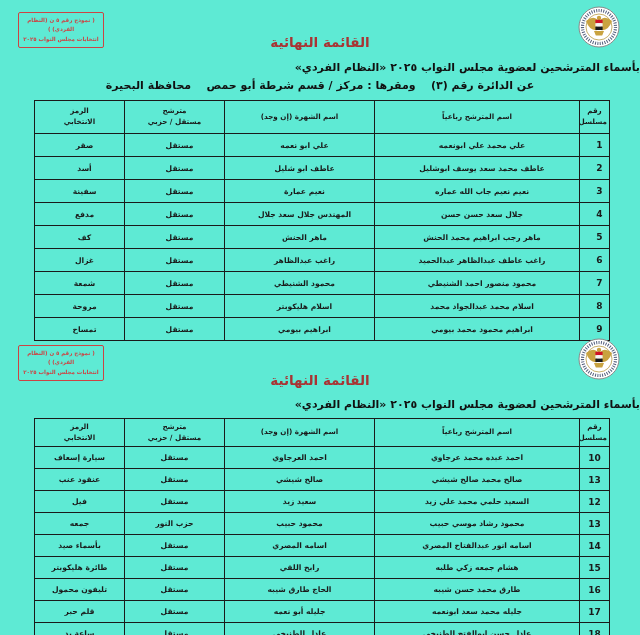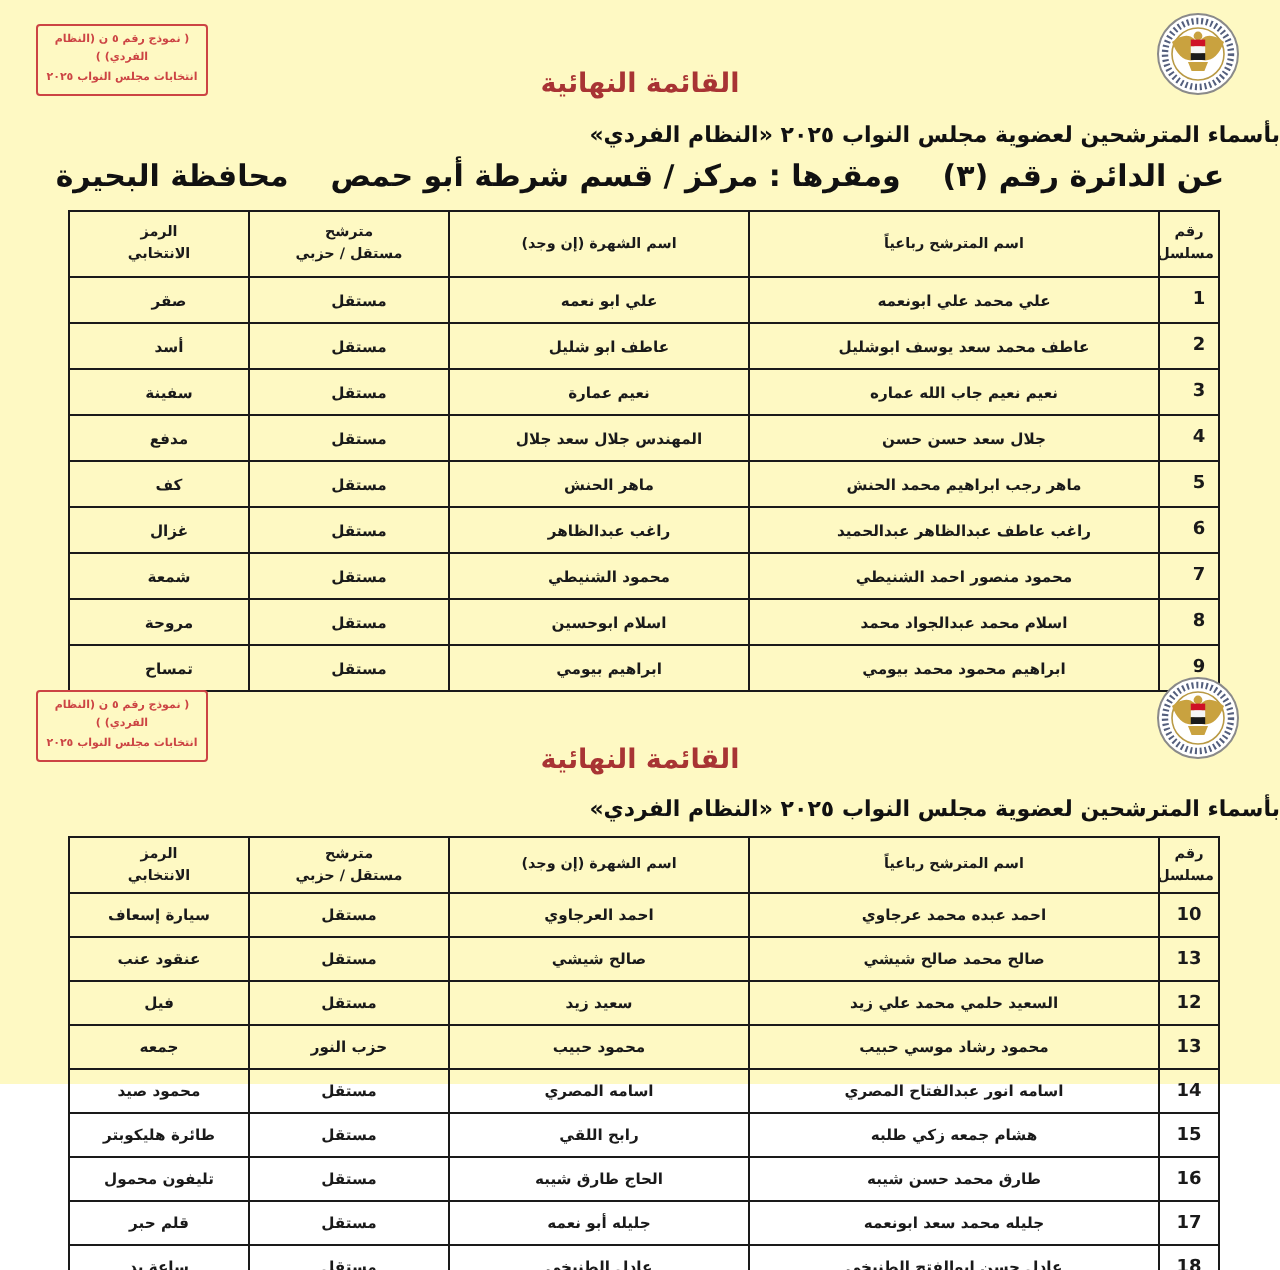--- a/index.html
+++ b/index.html
@@ -2,21 +2,21 @@
 <html lang="ar" dir="rtl"><head>
 <meta charset="utf-8">
 <style>
   html,body{margin:0;padding:0;background:#ffffff;}
   body{
     width:640px;height:635px;overflow:hidden;
     font-family:"DejaVu Sans","Liberation Sans",sans-serif;
     color:#1a1a1a;
     -webkit-font-smoothing:antialiased;
   }
-  .page{position:relative;width:640px;height:542px;background:#fef9c3;}
+  .page{position:relative;width:640px;height:635px;background:#5eead4;}
   .section{position:relative;box-sizing:border-box;}
   .sec1{height:335px;}
   .sec2{height:300px;}
 
   
   .form-box{
     position:absolute;left:18px;top:12px;width:86px;box-sizing:border-box;
     border:1px solid #cc4444;border-radius:2px;
     padding:3px 3px;text-align:center;
     color:#cc4444;font-size:5.5px;line-height:1.7;font-weight:bold;
@@ -32,21 +32,21 @@
     color:#a83434;font-size:13.5px;font-weight:bold;letter-spacing:.2px;
   }
   .sec2 .title-red{padding-top:37px;}
   .subtitle{
     margin:0;padding-top:11px;text-align:right;
     font-size:11px;font-weight:bold;color:#111;
   }
   .sec2 .subtitle{padding-top:10px;}
   .district-line{
     margin:0;padding-top:5px;text-align:center;
-    font-size:15px;font-weight:bold;color:#111;white-space:pre-wrap;
+    font-size:11px;font-weight:bold;color:#111;white-space:pre-wrap;
   }
 
   table.roster{
     border-collapse:collapse;table-layout:fixed;
     width:575px;margin:8px 30px 0 35px;
     border:1.5px solid #111;
   }
   .sec2 table.roster{margin-top:7px;}
   .roster th,.roster td{
     border:1px solid #1a1a1a;text-align:center;vertical-align:middle;
@@ -168,21 +168,21 @@
           <tr>
             <td>7</td>
             <td>محمود منصور احمد الشنيطي</td>
             <td>محمود الشنيطي</td>
             <td>مستقل</td>
             <td>شمعة</td>
           </tr>
           <tr>
             <td>8</td>
             <td>اسلام محمد عبدالجواد محمد</td>
-            <td>اسلام ابوحسين</td>
+            <td>اسلام هليكوبتر</td>
             <td>مستقل</td>
             <td>مروحة</td>
           </tr>
           <tr>
             <td>9</td>
             <td>ابراهيم محمود محمد بيومي</td>
             <td>ابراهيم بيومي</td>
             <td>مستقل</td>
             <td>تمساح</td>
           </tr>
@@ -267,21 +267,21 @@
             <td>محمود رشاد موسي حبيب</td>
             <td>محمود حبيب</td>
             <td>حزب النور</td>
             <td>جمعه</td>
           </tr>
           <tr>
             <td>14</td>
             <td>اسامه انور عبدالفتاح المصري</td>
             <td>اسامه المصري</td>
             <td>مستقل</td>
-            <td>محمود صيد</td>
+            <td>بأسماء صيد</td>
           </tr>
           <tr>
             <td>15</td>
             <td>هشام جمعه زكي طلبه</td>
             <td>رابح اللقي</td>
             <td>مستقل</td>
             <td>طائرة هليكوبتر</td>
           </tr>
           <tr>
             <td>16</td>

